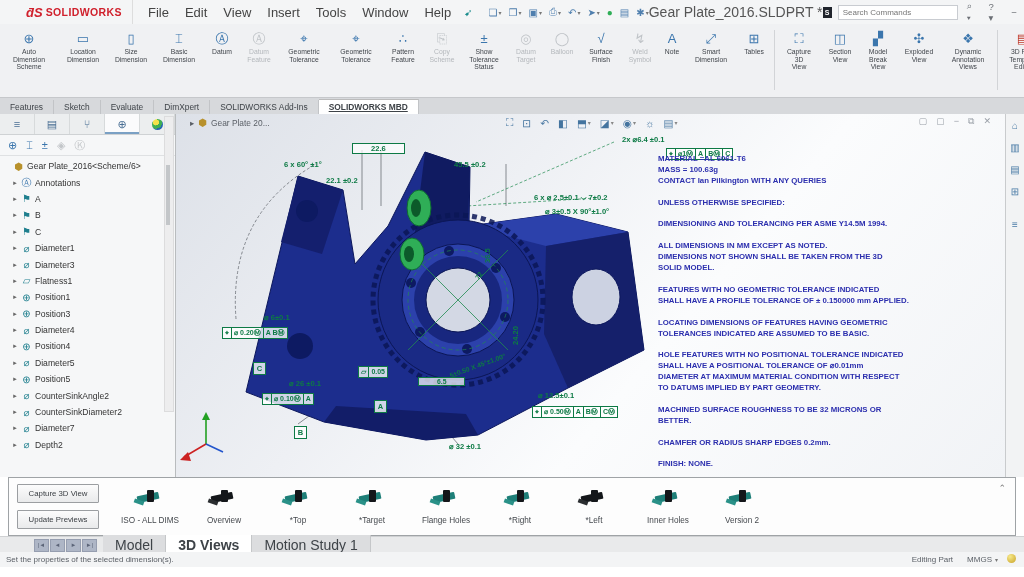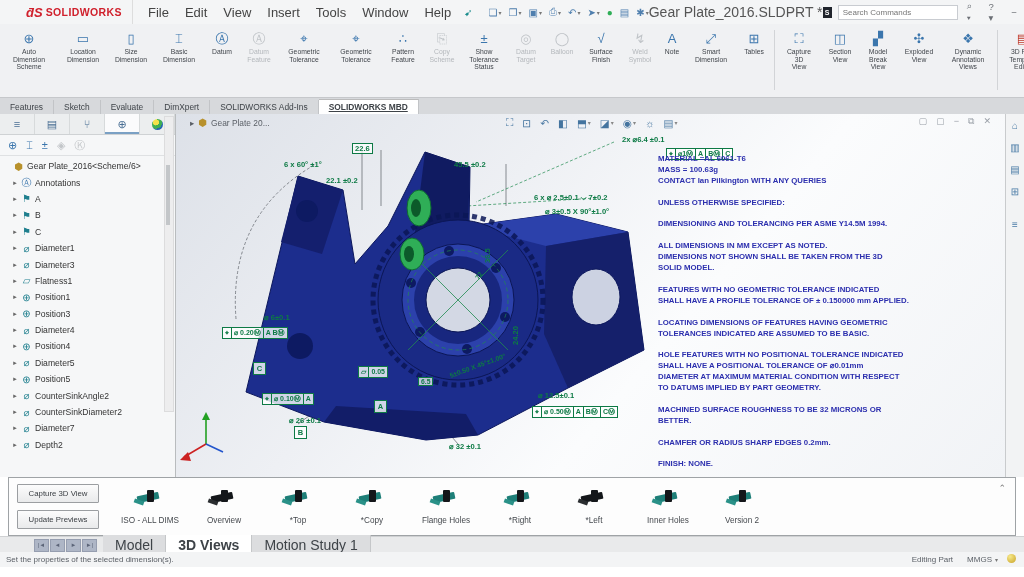--- a/index.html
+++ b/index.html
@@ -64,21 +64,21 @@
             background:linear-gradient(130deg,#dde1e8 0%,#eef0f4 35%,#fbfcfd 60%,#f1f3f6 100%);overflow:hidden;}
   #vp-bread{position:absolute;left:14px;top:3px;display:flex;align-items:center;gap:4px;
             font-size:8.4px;color:#5a5f66;}
   #vp-bread .part-ic{color:#b8912c;font-size:10px;}
   #hud{position:absolute;left:330px;top:2px;display:flex;align-items:center;gap:9px;}
   .hud-ic{font-size:10.5px;color:#44749f;display:flex;align-items:center;gap:1px;}
   .hud-ic .caret{font-size:6px;color:#888;}
   #vp-winctl{position:absolute;right:14px;top:2px;display:flex;gap:9px;font-size:9px;color:#9aa0a8;}
   
   .ann{position:absolute;font-size:7.6px;font-weight:bold;color:#0d7a45;white-space:nowrap;}
-  .ann.box{border:1px solid #0d7a45;background:rgba(255,255,255,.72);padding:0 2px;}
+  .ann.box{border:1px solid #0d7a45;background:rgba(255,255,255,.72);padding:0 18px;}
   .ann.small{font-size:6.8px;}
   .fcf{position:absolute;display:inline-flex;border:1px solid #0d7a45;background:rgba(255,255,255,.8);}
   .fcf span{font-size:7px;font-weight:bold;color:#0d7a45;padding:0 2px;border-left:1px solid #0d7a45;line-height:9.5px;}
   .fcf span:first-child{border-left:none;}
   .datumbox{position:absolute;width:11px;height:11px;border:1px solid #0d7a45;background:rgba(255,255,255,.8);
             font-size:7.5px;font-weight:bold;color:#0d7a45;display:flex;align-items:center;justify-content:center;}
   .vert{transform:rotate(-90deg);transform-origin:left bottom;}
   
   #notes{position:absolute;left:482px;top:40px;width:336px;}
   #notes div{font-size:7.8px;font-weight:bold;color:#2c2fae;line-height:10.9px;white-space:nowrap;}
@@ -569,21 +569,21 @@
         <div class="ann" style="left: 369px; top: 93px; position: absolute;">⌀ 3±0.5 X 90°±1.0°</div>
         <div class="ann vert" style="left: 316px; top: 140px; position: absolute;">36.5</div>
         <div class="ann small" style="transform: rotate(-55deg); left: 299px; top: 158px; position: absolute;">72</div>
         <div class="ann" style="left: 88px; top: 199px; position: absolute;">⌀ 6±0.1</div>
         <div class="fcf" style="left: 46px; top: 213px; position: absolute;">
           <span>⌖</span>
           <span>⌀ 0.20Ⓜ</span>
           <span>A BⓂ</span>
         </div>
         <div class="datumbox" style="left: 77px; top: 248px; position: absolute;">C</div>
-        <div class="ann" style="left: 113px; top: 265px; position: absolute; margin-top: 37px;">⌀ 26 ±0.1</div>
+        <div class="ann" style="left: 113px; top: 265px; position: absolute;">⌀ 26 ±0.1</div>
         <div class="fcf" style="left: 86px; top: 279px; position: absolute;">
           <span>⌖</span>
           <span>⌀ 0.10Ⓜ</span>
           <span>A</span>
         </div>
         <div class="datumbox" style="left: 198px; top: 286px; position: absolute;">A</div>
         <div class="datumbox" style="left: 118px; top: 312px; position: absolute;">B</div>
         <div class="fcf" style="left: 182px; top: 252px; position: absolute;">
           <span>⏥</span>
           <span>0.05</span>
@@ -672,21 +672,21 @@
             <i class="p3" style="background: rgb(42, 145, 136);"></i>
           </div>
           <div class="tlb">*Top</div>
         </div>
         <div class="thumb">
           <div class="timg">
             <i class="p1" style="background: rgb(30, 127, 120);"></i>
             <i class="p2"></i>
             <i class="p3" style="background: rgb(42, 145, 136);"></i>
           </div>
-          <div class="tlb">*Copy</div>
+          <div class="tlb">*Target</div>
         </div>
         <div class="thumb">
           <div class="timg">
             <i class="p1" style="background: rgb(30, 127, 120);"></i>
             <i class="p2"></i>
             <i class="p3" style="background: rgb(42, 145, 136);"></i>
           </div>
           <div class="tlb">Flange Holes</div>
         </div>
         <div class="thumb">

